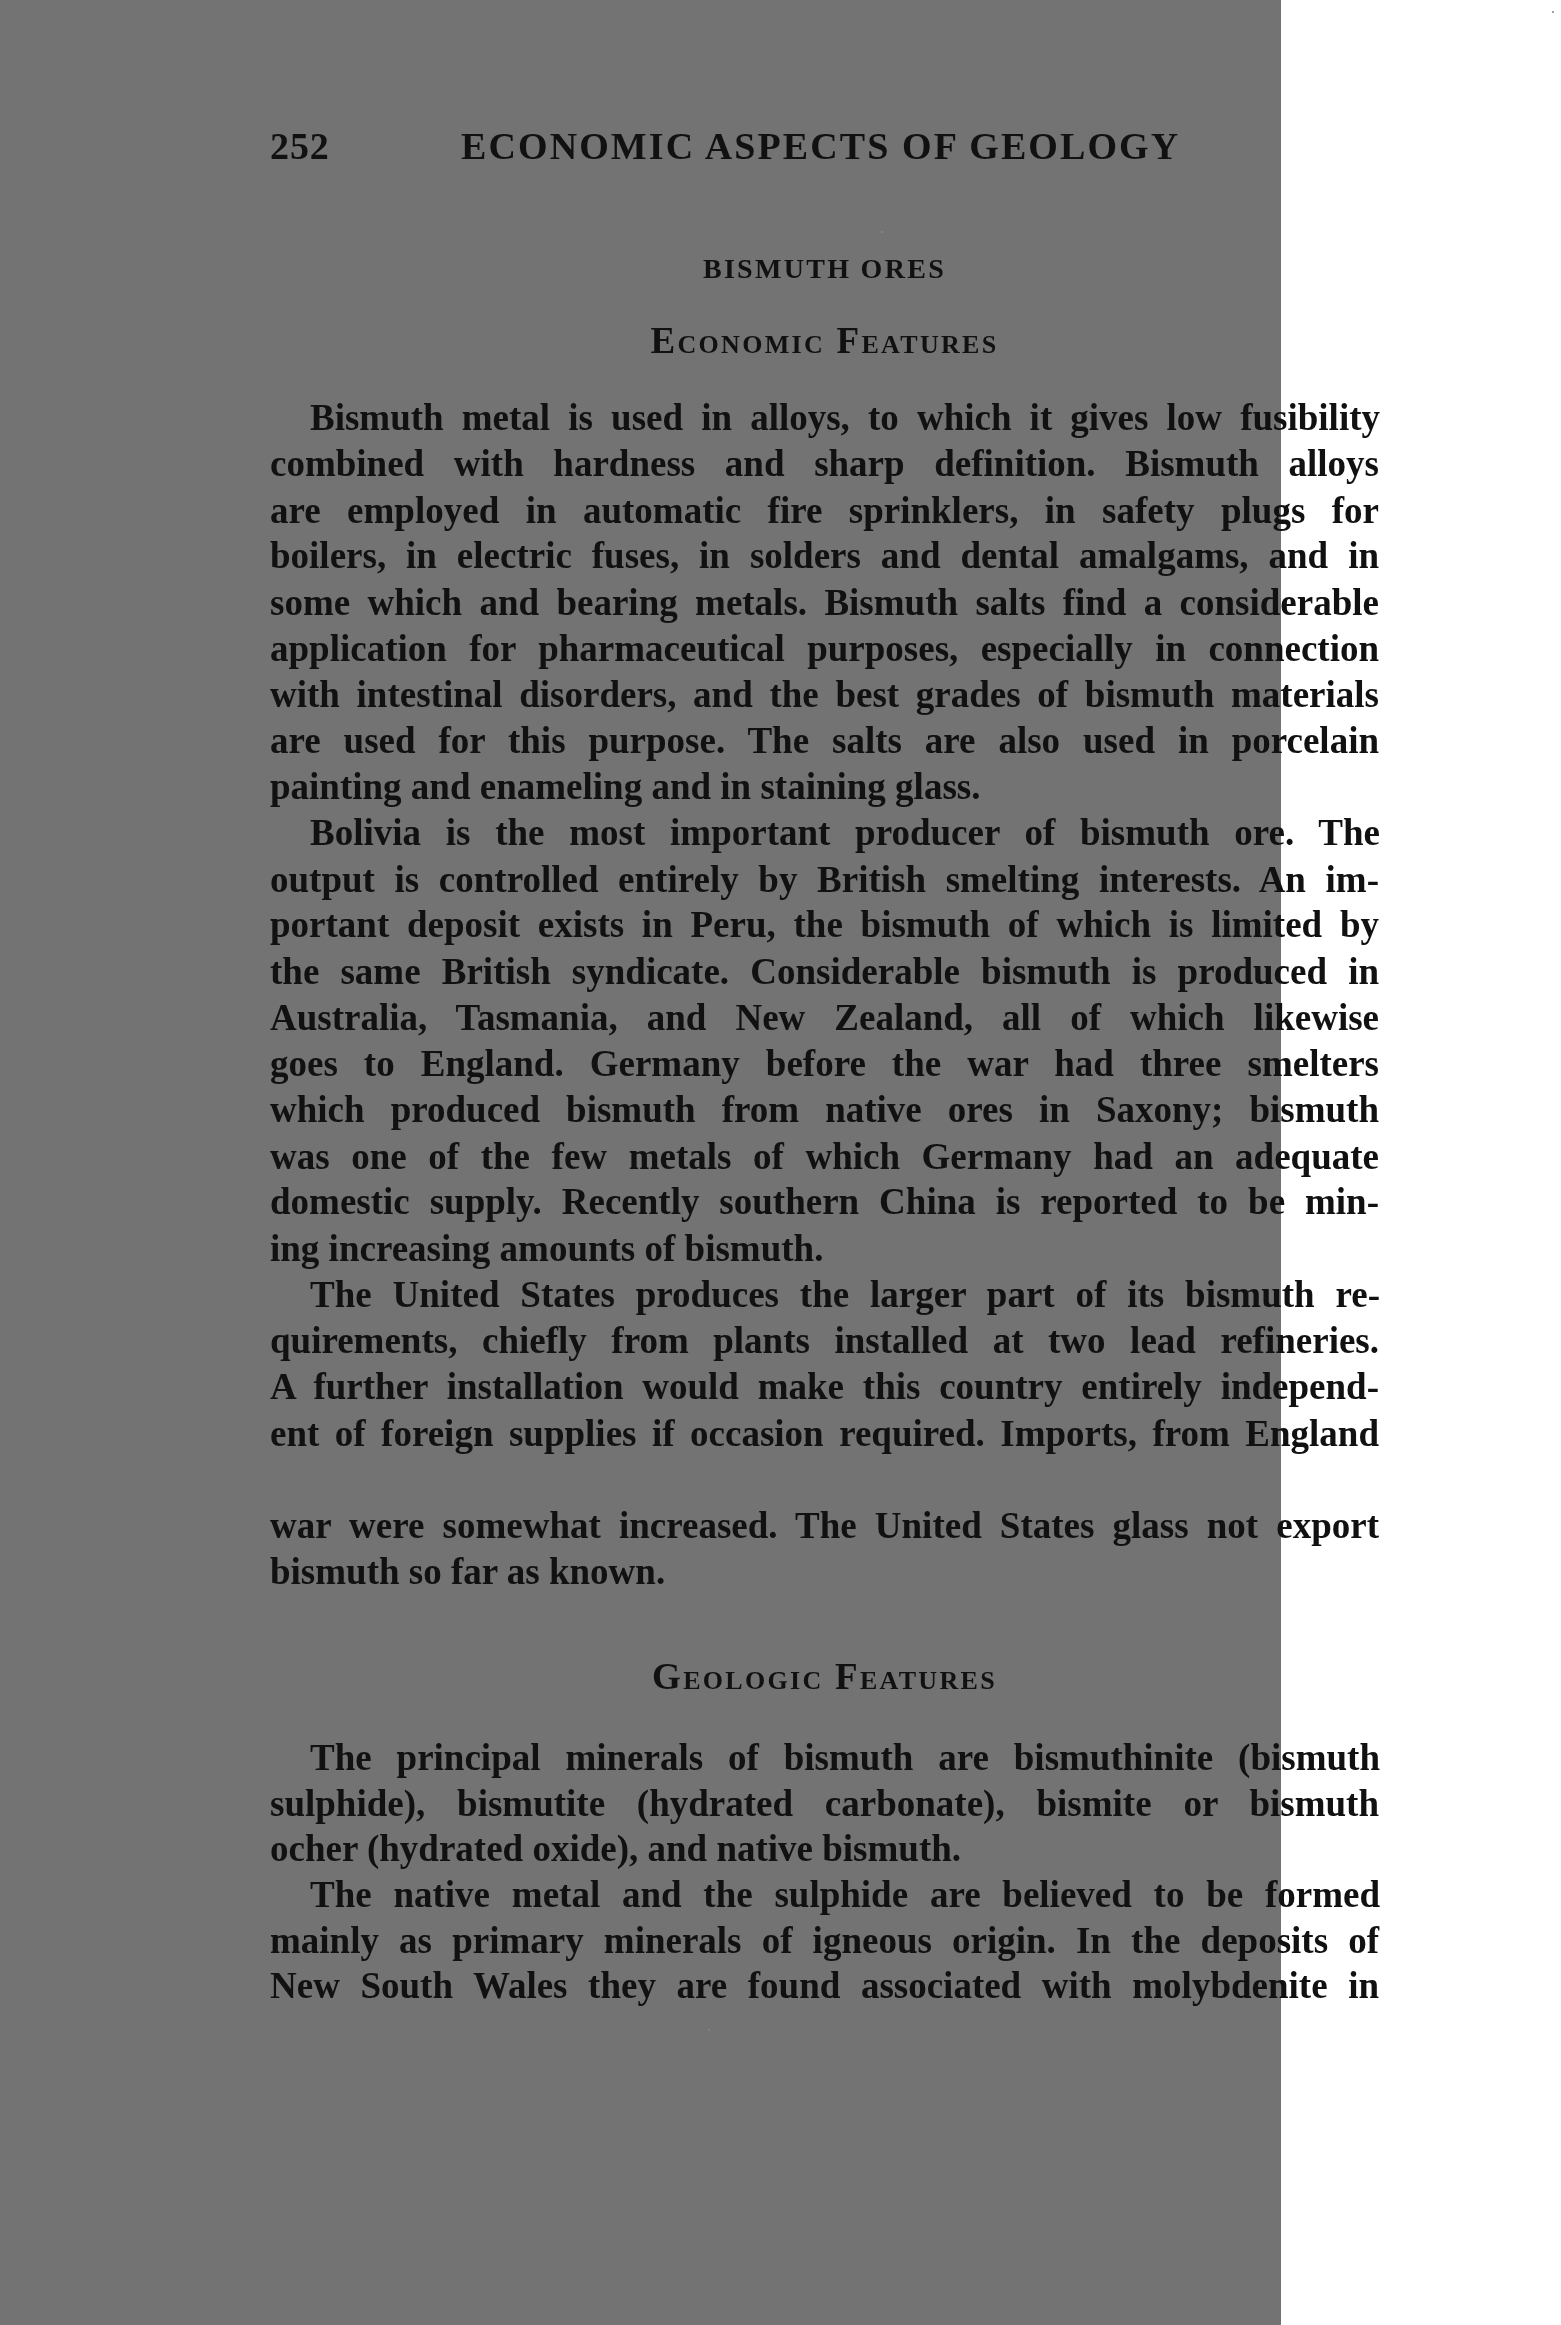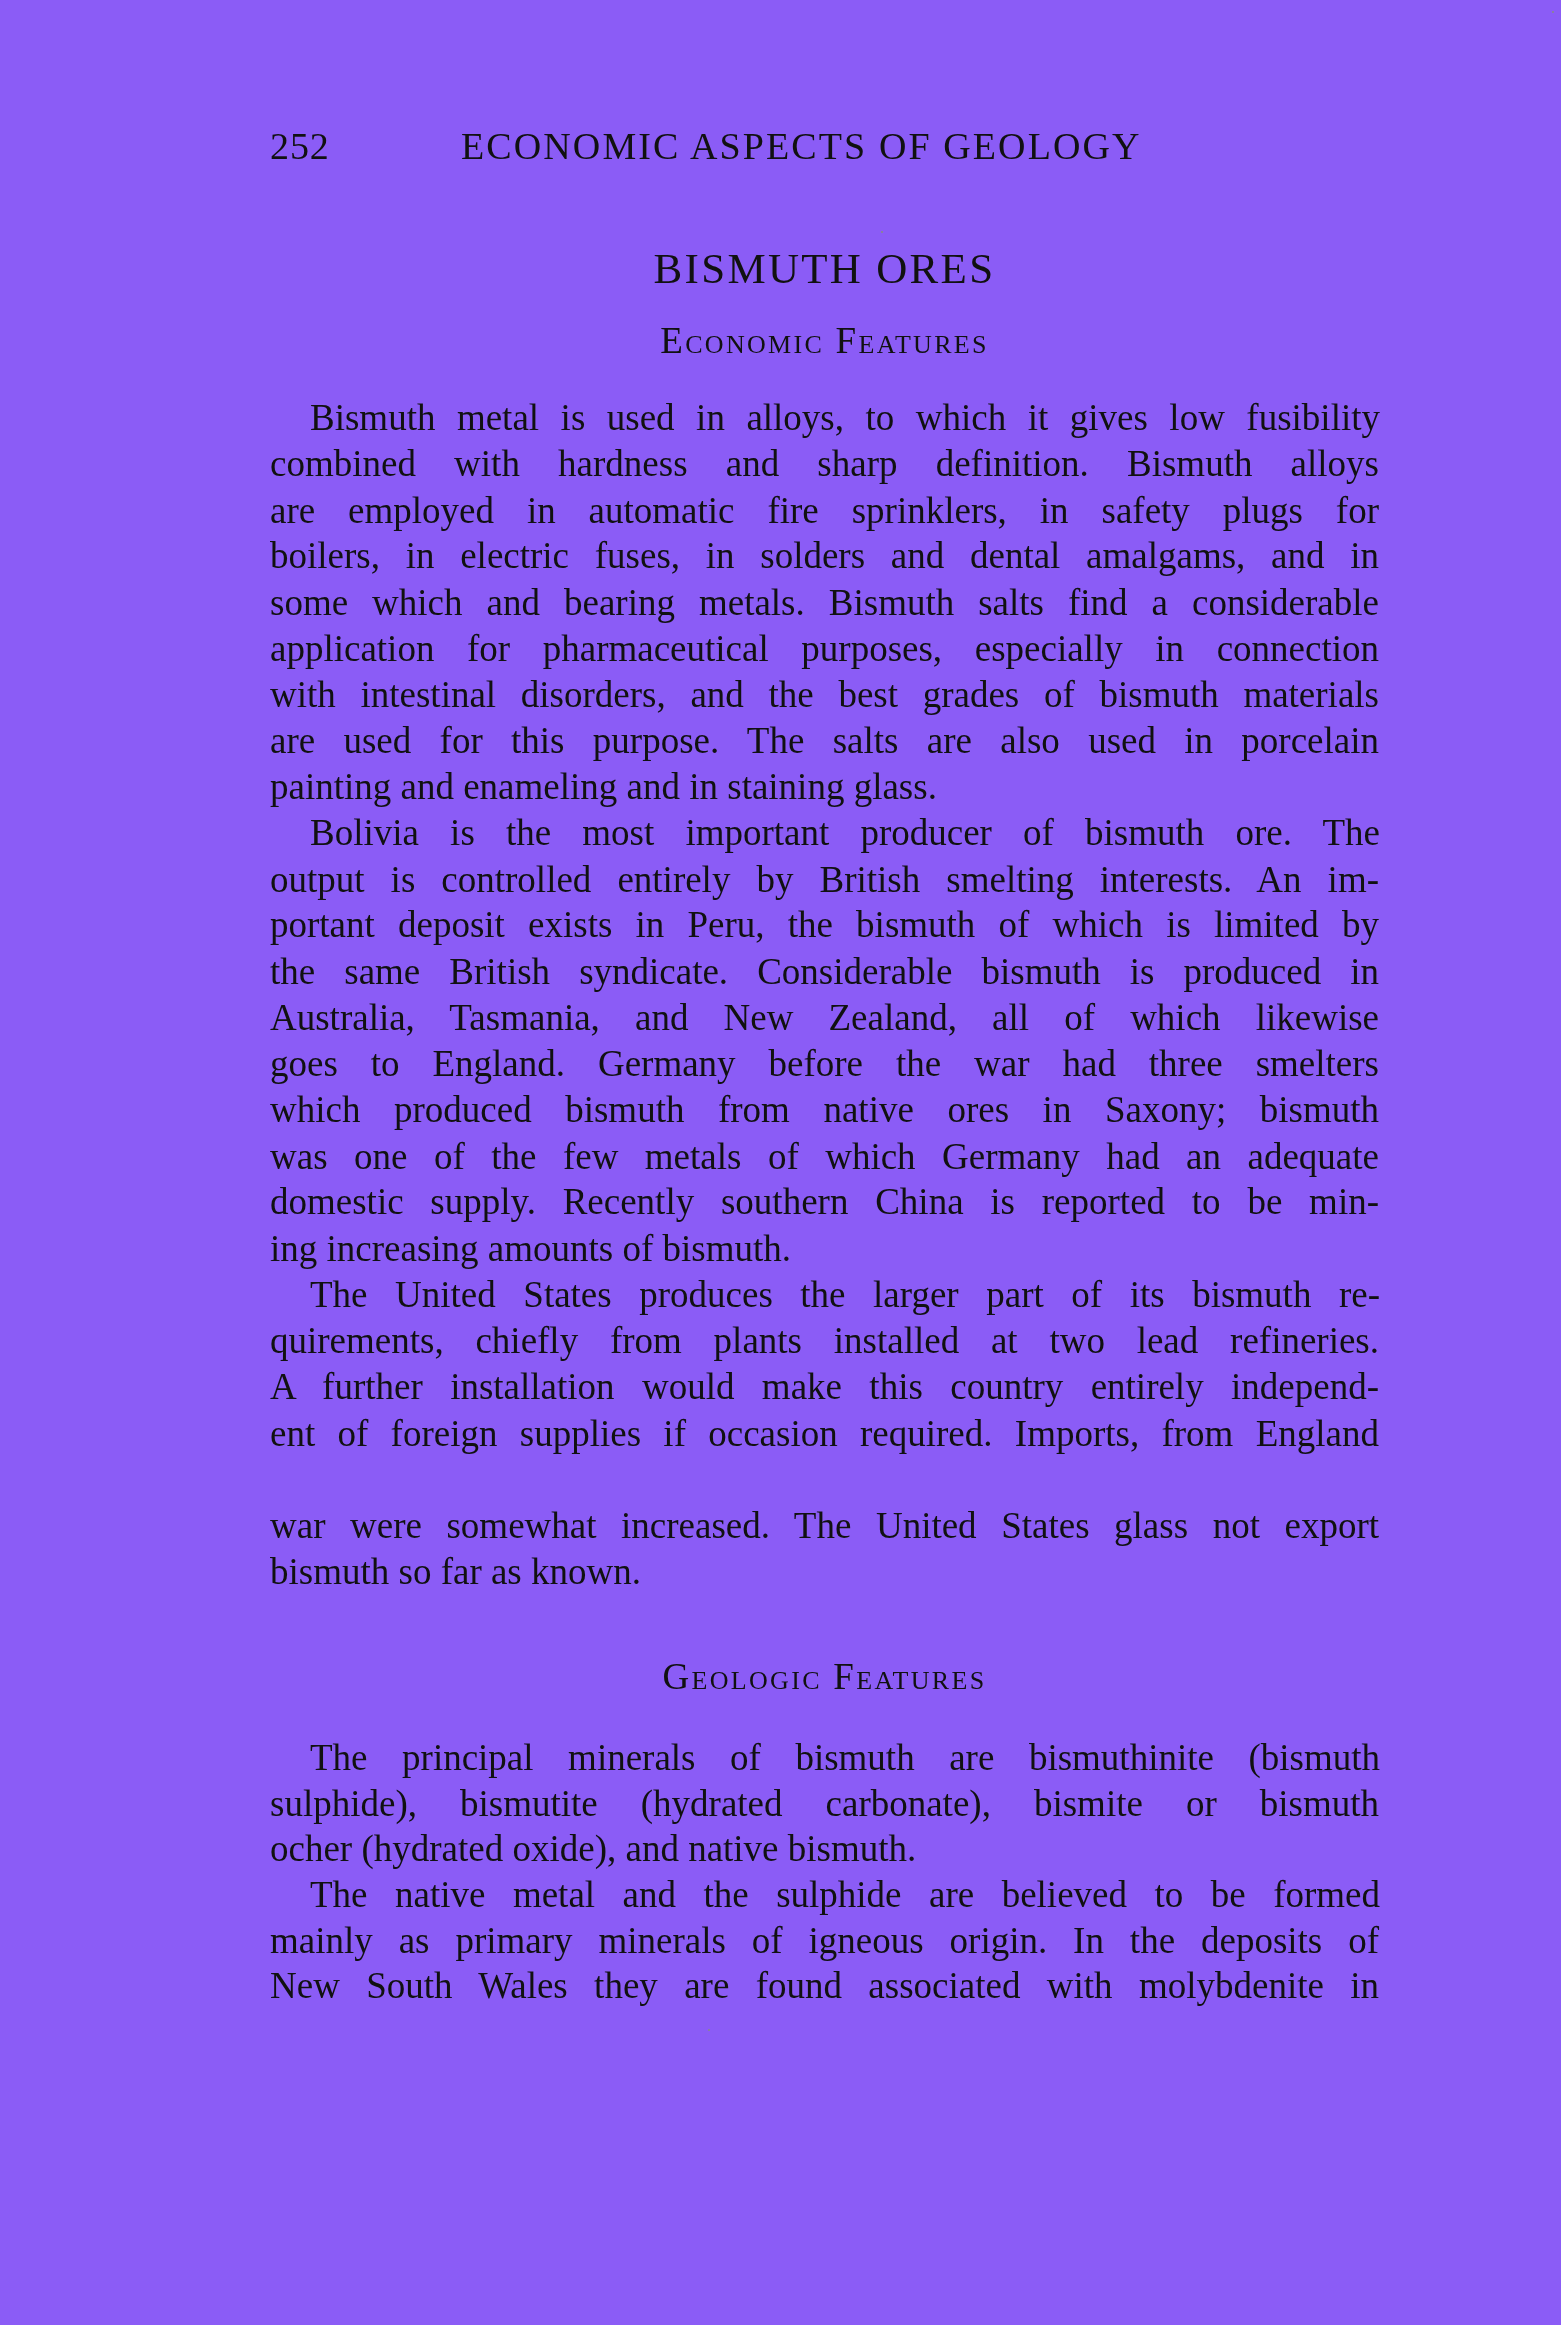--- a/index.html
+++ b/index.html
@@ -11,23 +11,24 @@
     width: 1561px;
     height: 2326px;
     position: relative;
     overflow: hidden;
     font-family: "DejaVu Serif", "Liberation Serif", serif;
     color: #111111;
   }
   .page {
     position: absolute;
     left: 0; top: 0;
-    width: 1561px;
+    width: 1281px;
     height: 2326px;
-    background: #8b5cf6;
+    background: #737373;
+    font-weight: bold;
   }
   .running-head {
     position: absolute;
     top: 123px;
     left: 270px;
     width: 923px;
     height: 47px;
     font-family: "Liberation Serif", "DejaVu Serif", serif;
     font-size: 38px;
     line-height: 47px;
@@ -45,21 +46,21 @@
     white-space: nowrap;
     letter-spacing: 2.1px;
   }
   .chapter-title {
     position: absolute;
     top: 245px;
     left: 270px;
     width: 1109px;
     text-align: center;
     font-family: "Liberation Serif", "DejaVu Serif", serif;
-    font-size: 43px;
+    font-size: 28px;
     line-height: 47px;
     letter-spacing: 2.3px;
     padding-left: 0px;
   }
   .section-title {
     position: absolute;
     left: 270px;
     width: 1109px;
     text-align: center;
     font-family: "Liberation Serif", "DejaVu Serif", serif;

